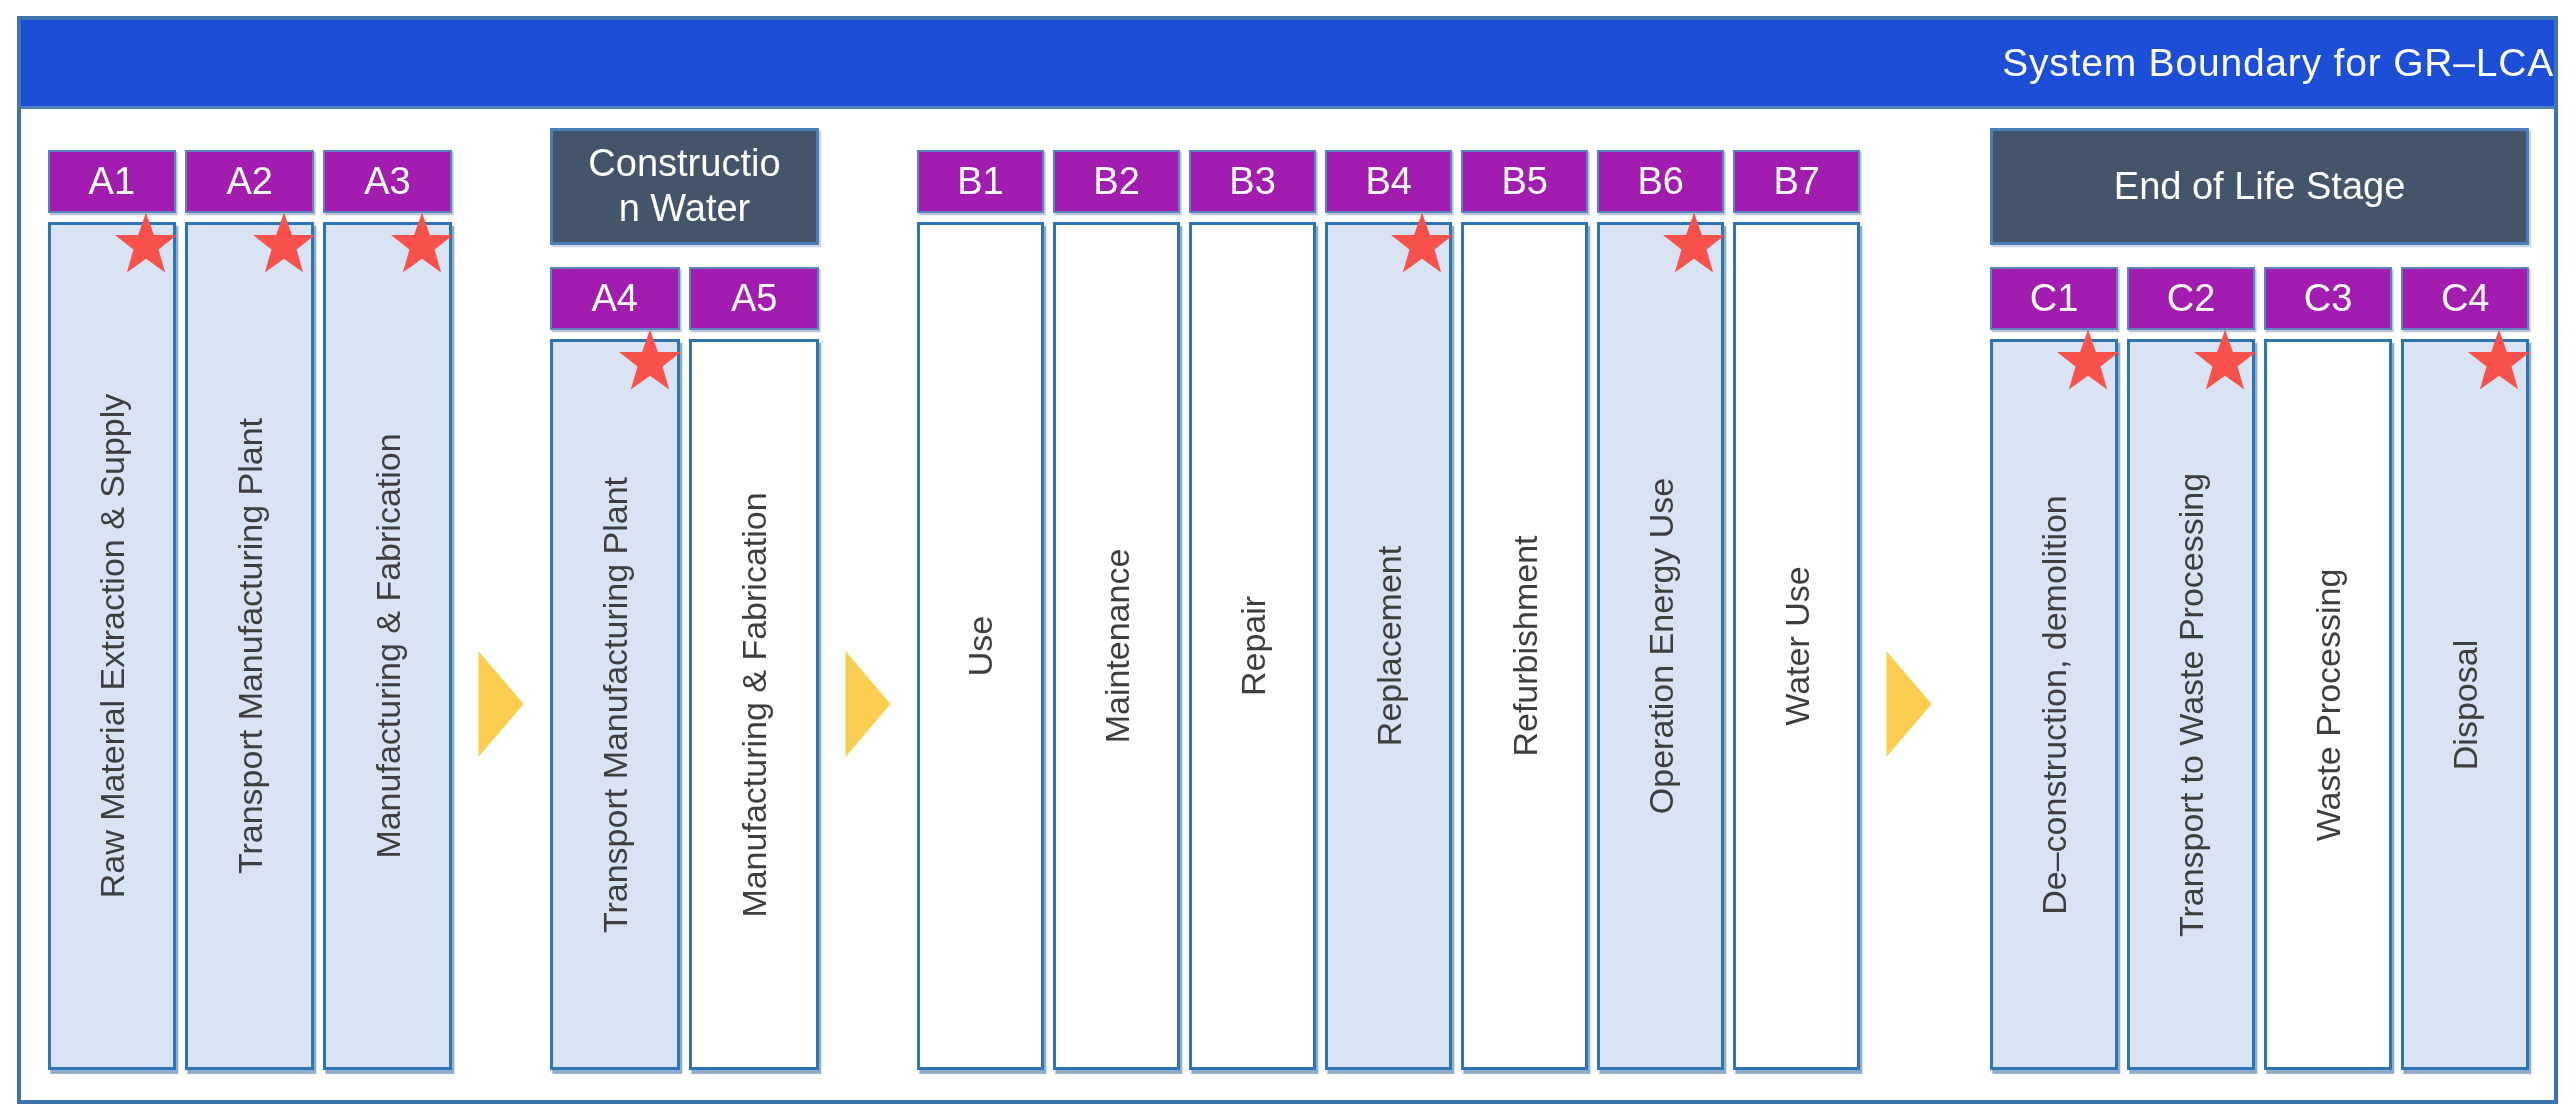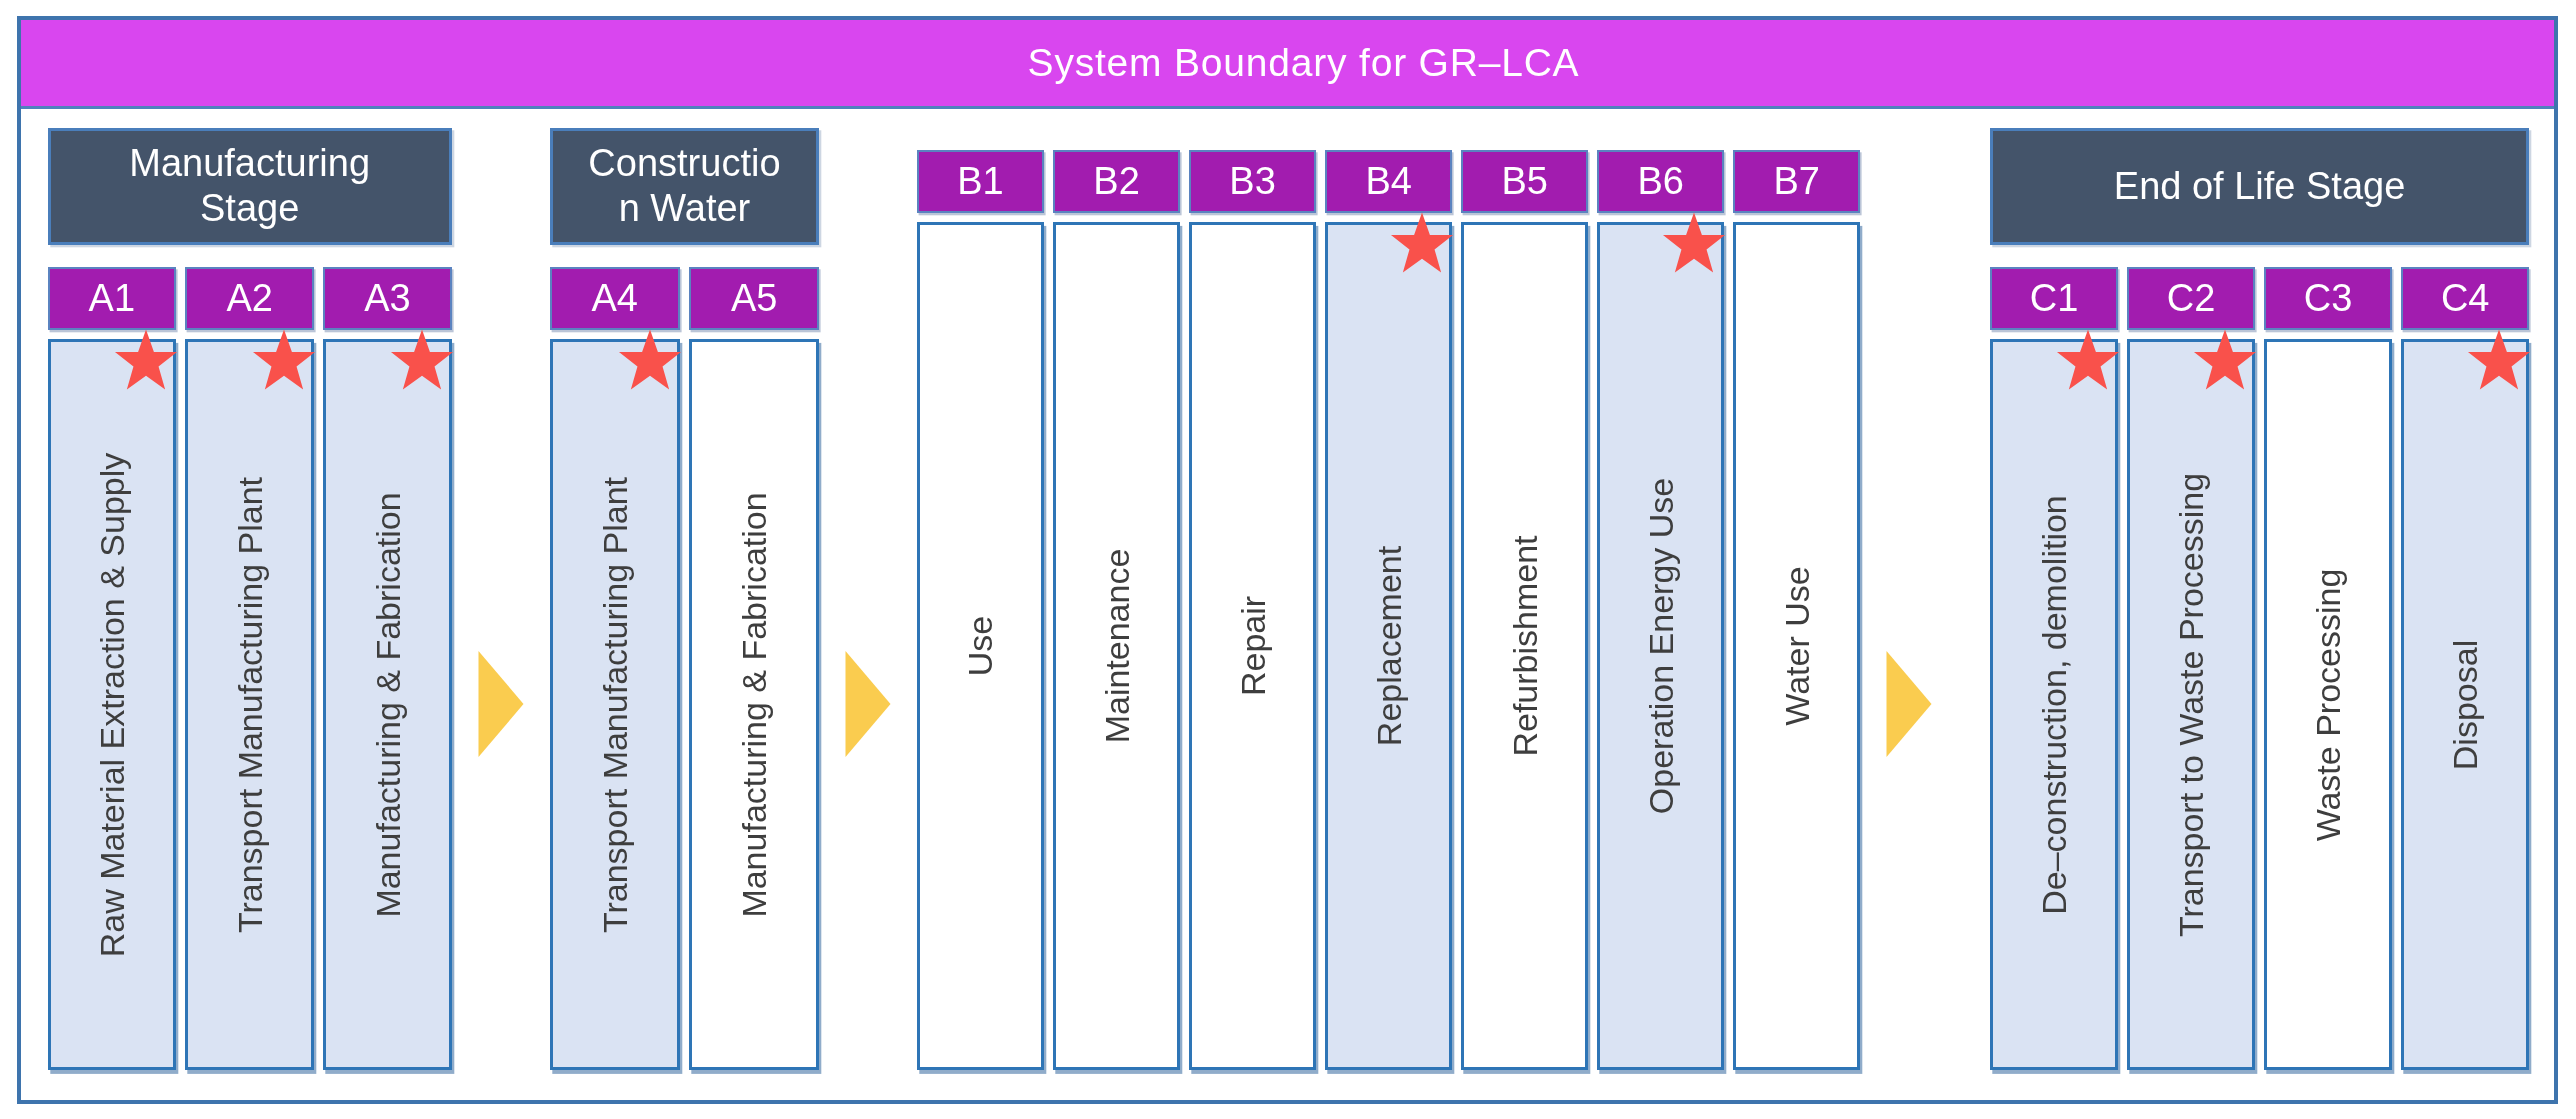--- a/index.html
+++ b/index.html
@@ -12,23 +12,23 @@
   }
   .frame {
     position: absolute;
     left: 17px; top: 15.6px; right: 18px; bottom: 15.6px;
     border: 4.7px solid #3E74AD;
     display: flex; flex-direction: column;
     background: #ffffff;
   }
   .titlebar {
     height: 86px; flex: 0 0 auto;
-    background: #d946ef;
+    background: #1d4ed8;
     border-bottom: 3.1px solid #4F81BD;
-    display: flex; align-items: center; justify-content: center;
+    display: flex; align-items: center; justify-content: flex-end;
     color: #ffffff; font-size: 39px; letter-spacing: 0.8px; padding-left: 32px;
   }
   .content {
     flex: 1;
     padding: 19px 25px 30px 26.6px;
     display: flex; align-items: stretch;
   }
   .group { display: flex; flex-direction: column; min-width: 0; }
   .g3 { flex: 3 1 0; } .g2 { flex: 2 1 0; } .g7 { flex: 7 1 0; } .g4 { flex: 4 1 0; padding-left: 32px; }
   .stage-head {
@@ -94,24 +94,20 @@
 <div class="canvas">
   <div class="frame">
 
     <div class="titlebar">
       <span>System Boundary for GR–LCA</span>
     </div>
 
     <div class="content">
 
       <div class="group g3">
-        <div class="stage-head">
-          <span class="shl">Manufacturing</span>
-          <span class="shl">Stage</span>
-        </div>
         <div class="units">
           <div class="unit" data-state="highlighted starred">
             <div class="code">A1</div>
             <div class="cell">
               <span class="star"><svg viewBox="0 0 100 95" width="66" height="63">
                     <polygon points="50,2 62,36 97,36 69,58 79,93 50,72 21,93 31,58 3,36 38,36" fill="#F9514B"></polygon>
                   </svg></span>
               <span class="vlabel">Raw Material Extraction &amp; Supply</span>
             </div>
           </div>

